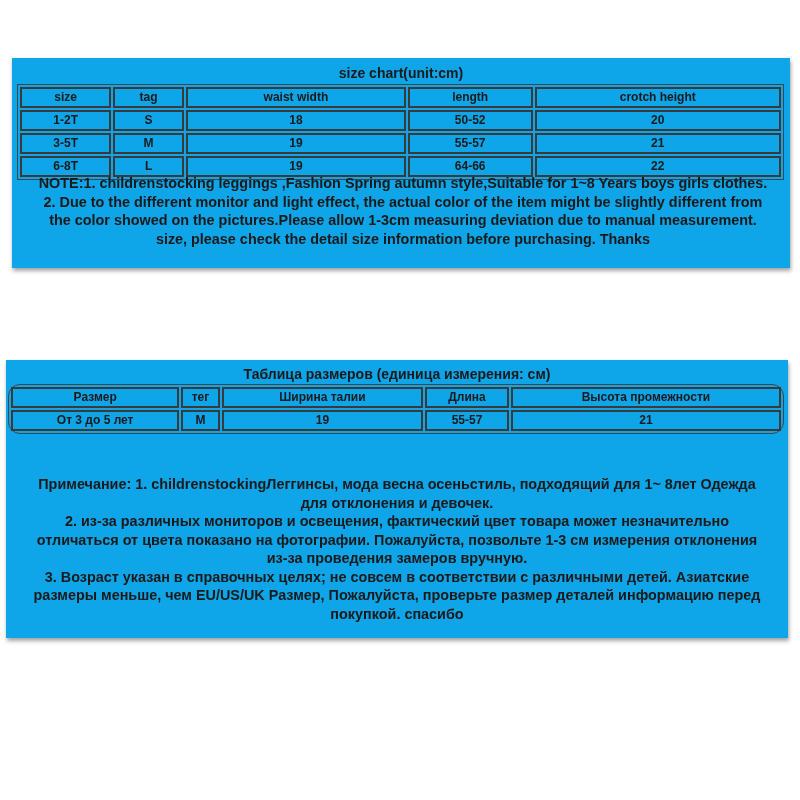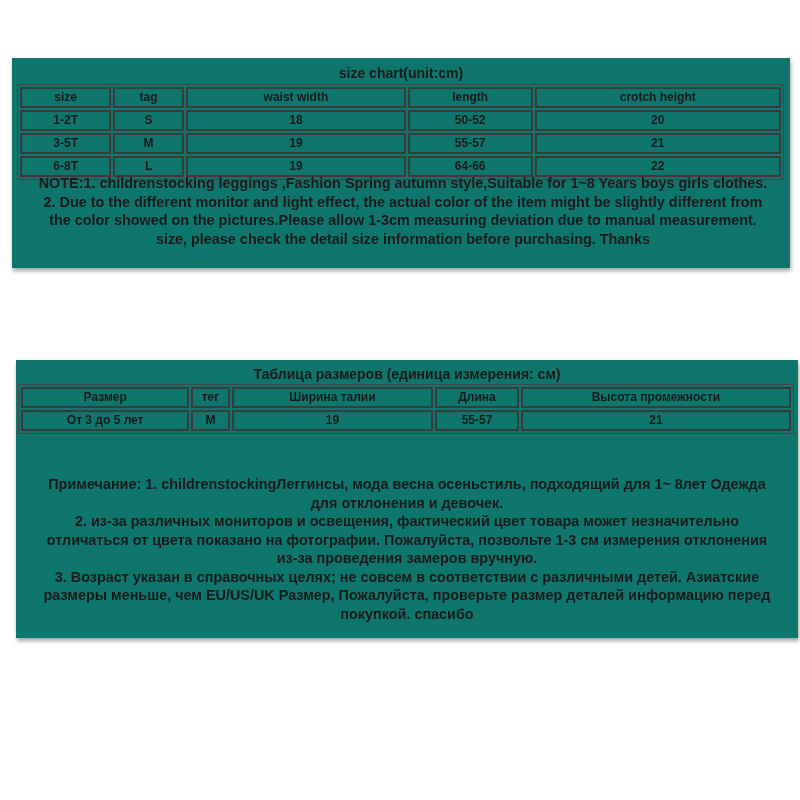--- a/index.html
+++ b/index.html
@@ -1,29 +1,29 @@
 <!DOCTYPE html>
 <html><head>
 <meta charset="utf-8">
 <style>
   html, body { margin: 0; padding: 0; background: #ffffff; }
   body { width: 800px; height: 800px; position: relative; overflow: hidden;
          font-family: "Liberation Sans", "DejaVu Sans", sans-serif; color: #1a1a1a; }
-  .card { position: absolute; background: #0f766e; box-sizing: border-box;
+  .card { position: absolute; background: #0ea5e9; box-sizing: border-box;
           box-shadow: 1px 3px 4px rgba(0,0,0,0.35), 0 0 2px rgba(0,0,0,0.06); }
   .card1 { left: 12px; top: 58px; width: 778px; height: 210px; }
-  .card2 { left: 16px; top: 360px; width: 782px; height: 278px; }
+  .card2 { left: 6px; top: 360px; width: 782px; height: 278px; }
   .title { position: absolute; text-align: center; font-weight: bold; font-size: 14px; white-space: nowrap; }
   .card1 .title { left: 0; right: 0; top: 7px; }
   .card2 .title { left: 0; right: 0; top: 6px; }
   table.sz { position: absolute; border-collapse: separate; border-spacing: 2px;
              border: 1px solid #444; font-weight: bold; font-size: 12px; }
   table.sz td { border: 2px solid #3a3a3a; text-align: center; padding: 0; height: 17px; line-height: 17px; white-space: nowrap; }
   .card1 table.sz { left: 5px; top: 26px; width: 767px; }
-  .card2 table.sz { left: 2px; top: 24px; width: 776px; }
+  .card2 table.sz { left: 2px; top: 24px; width: 776px; border-radius: 12px; }
   .notes { position: absolute; font-weight: bold; font-size: 14.4px; line-height: 18.5px; }
   .card1 .notes { left: 6px; top: 116px; width: 770px; }
   .card2 .notes { left: 2px; top: 115px; width: 778px; }
   .notes p { margin: 0; white-space: nowrap; text-align: center; }
 </style>
 </head>
 <body>
 
 <div class="card card1">
   <div class="title">size chart(unit:cm)</div>

